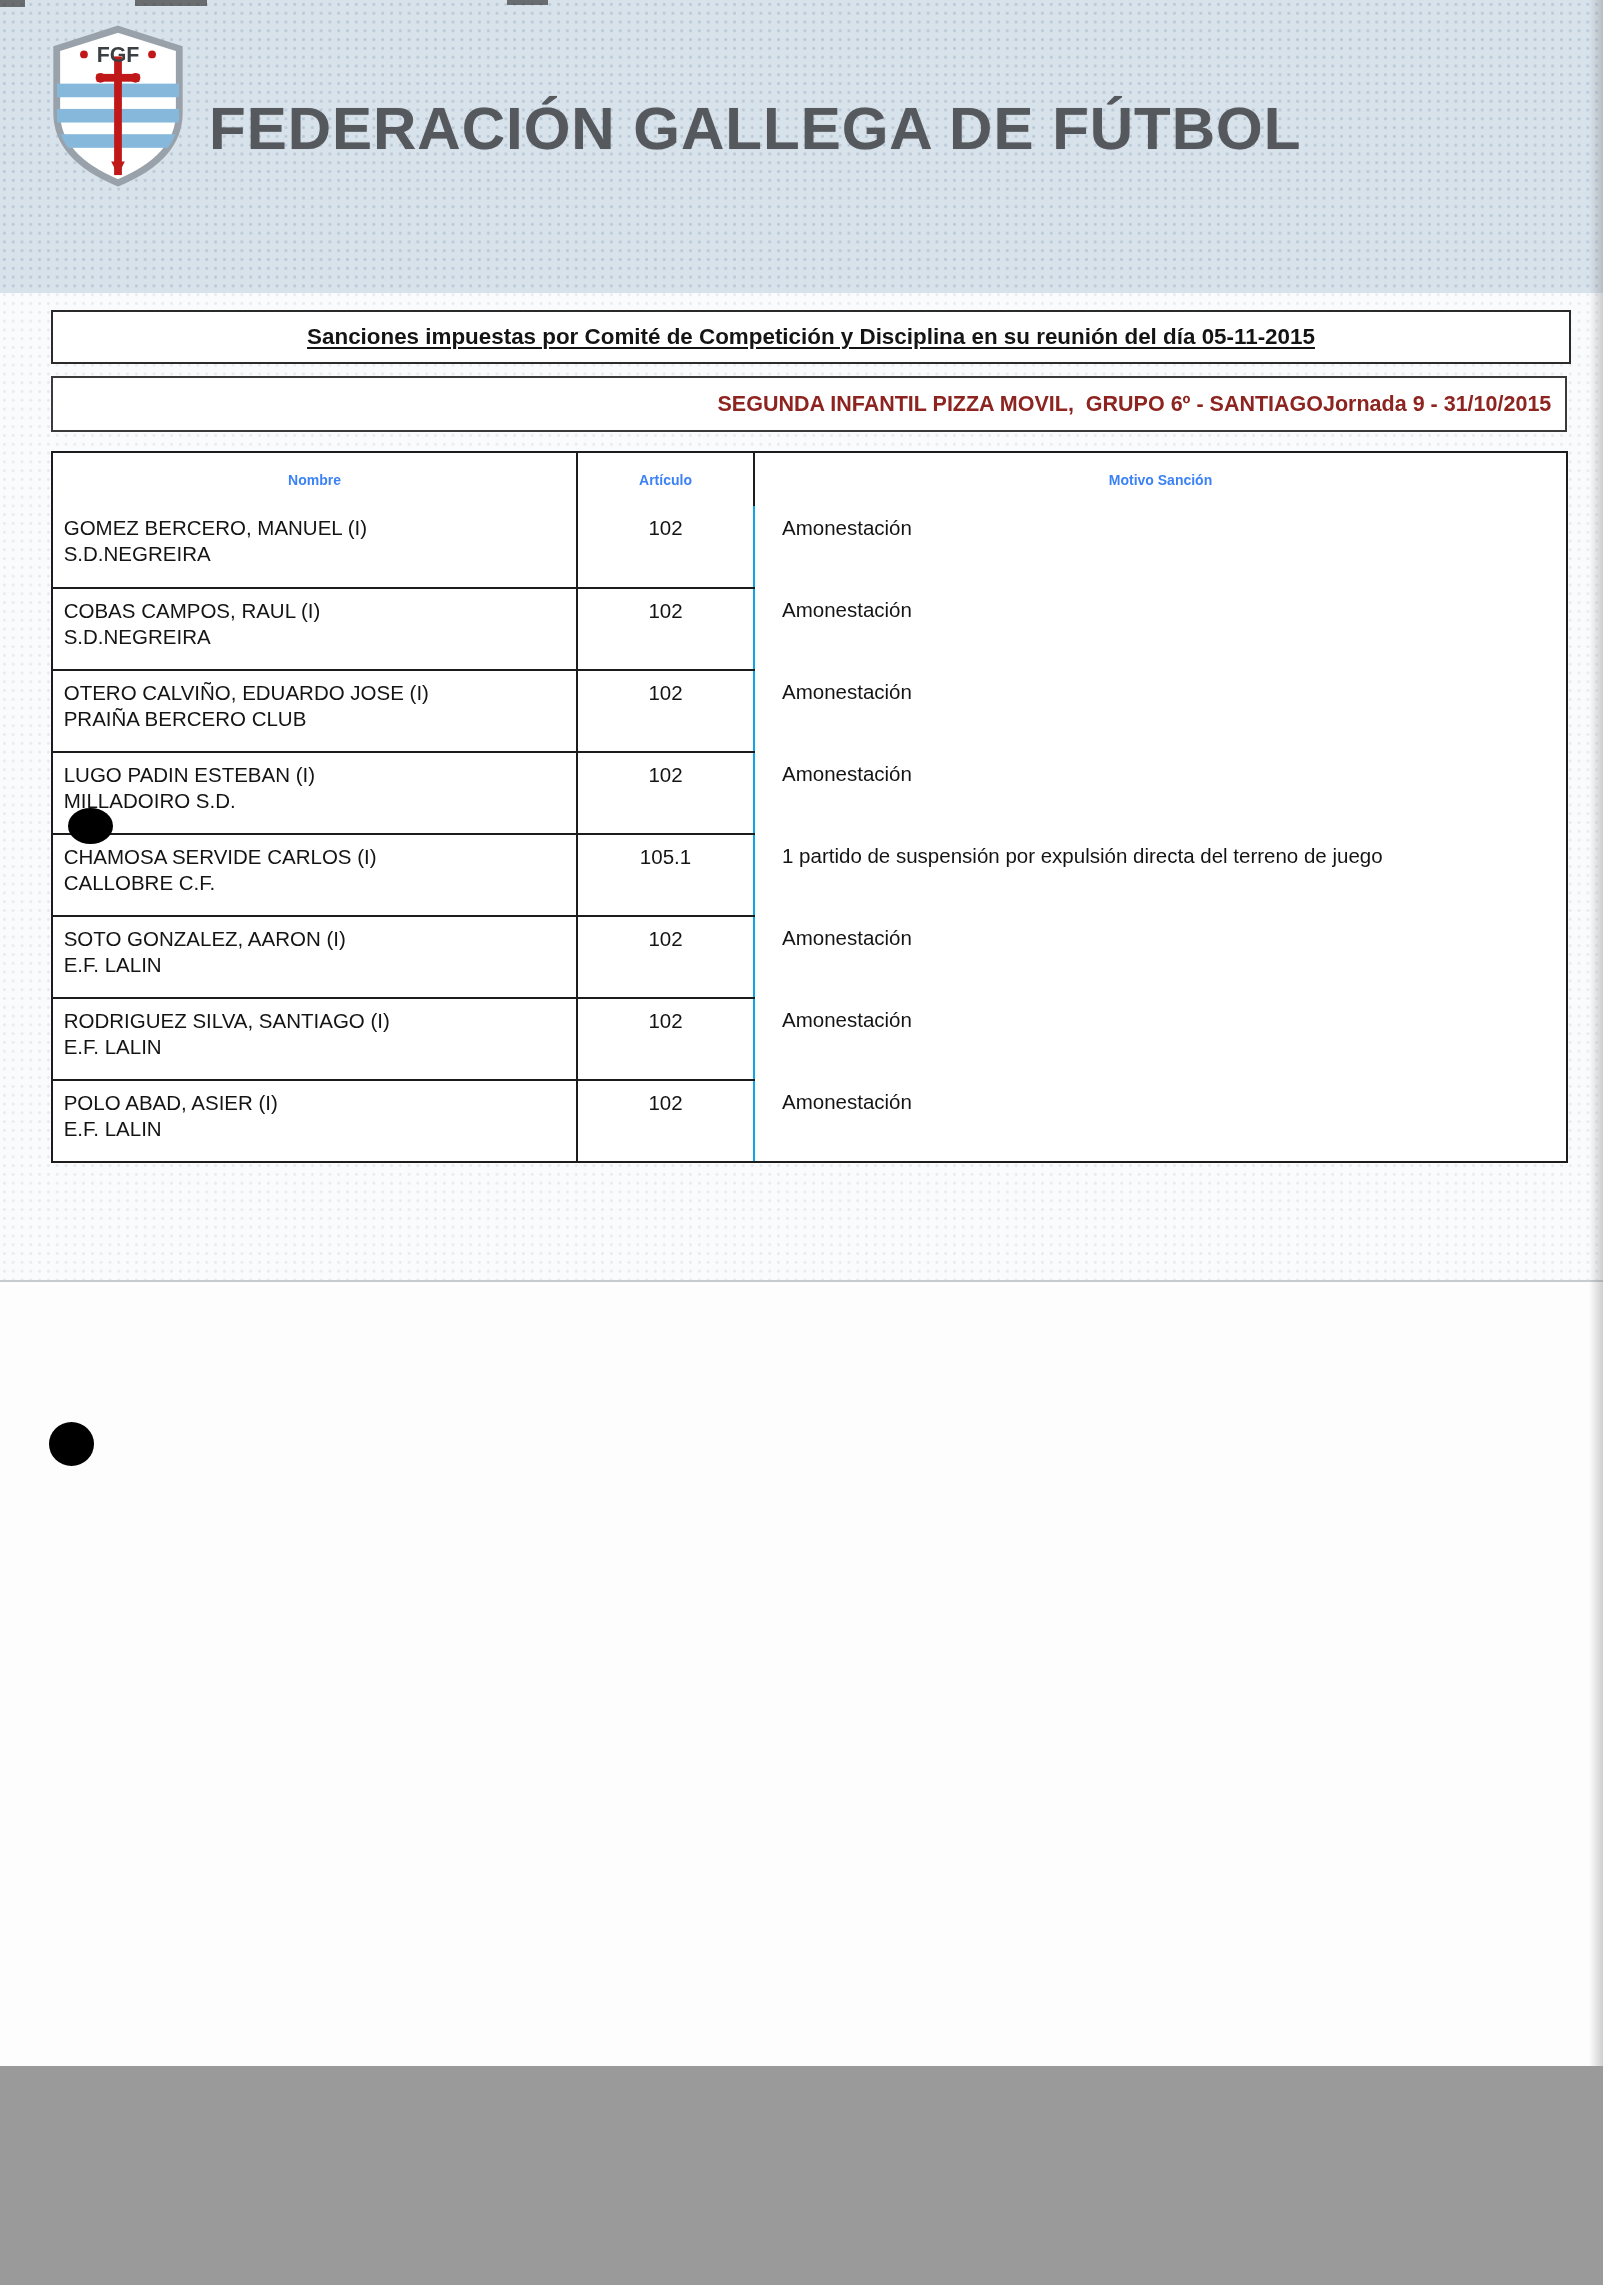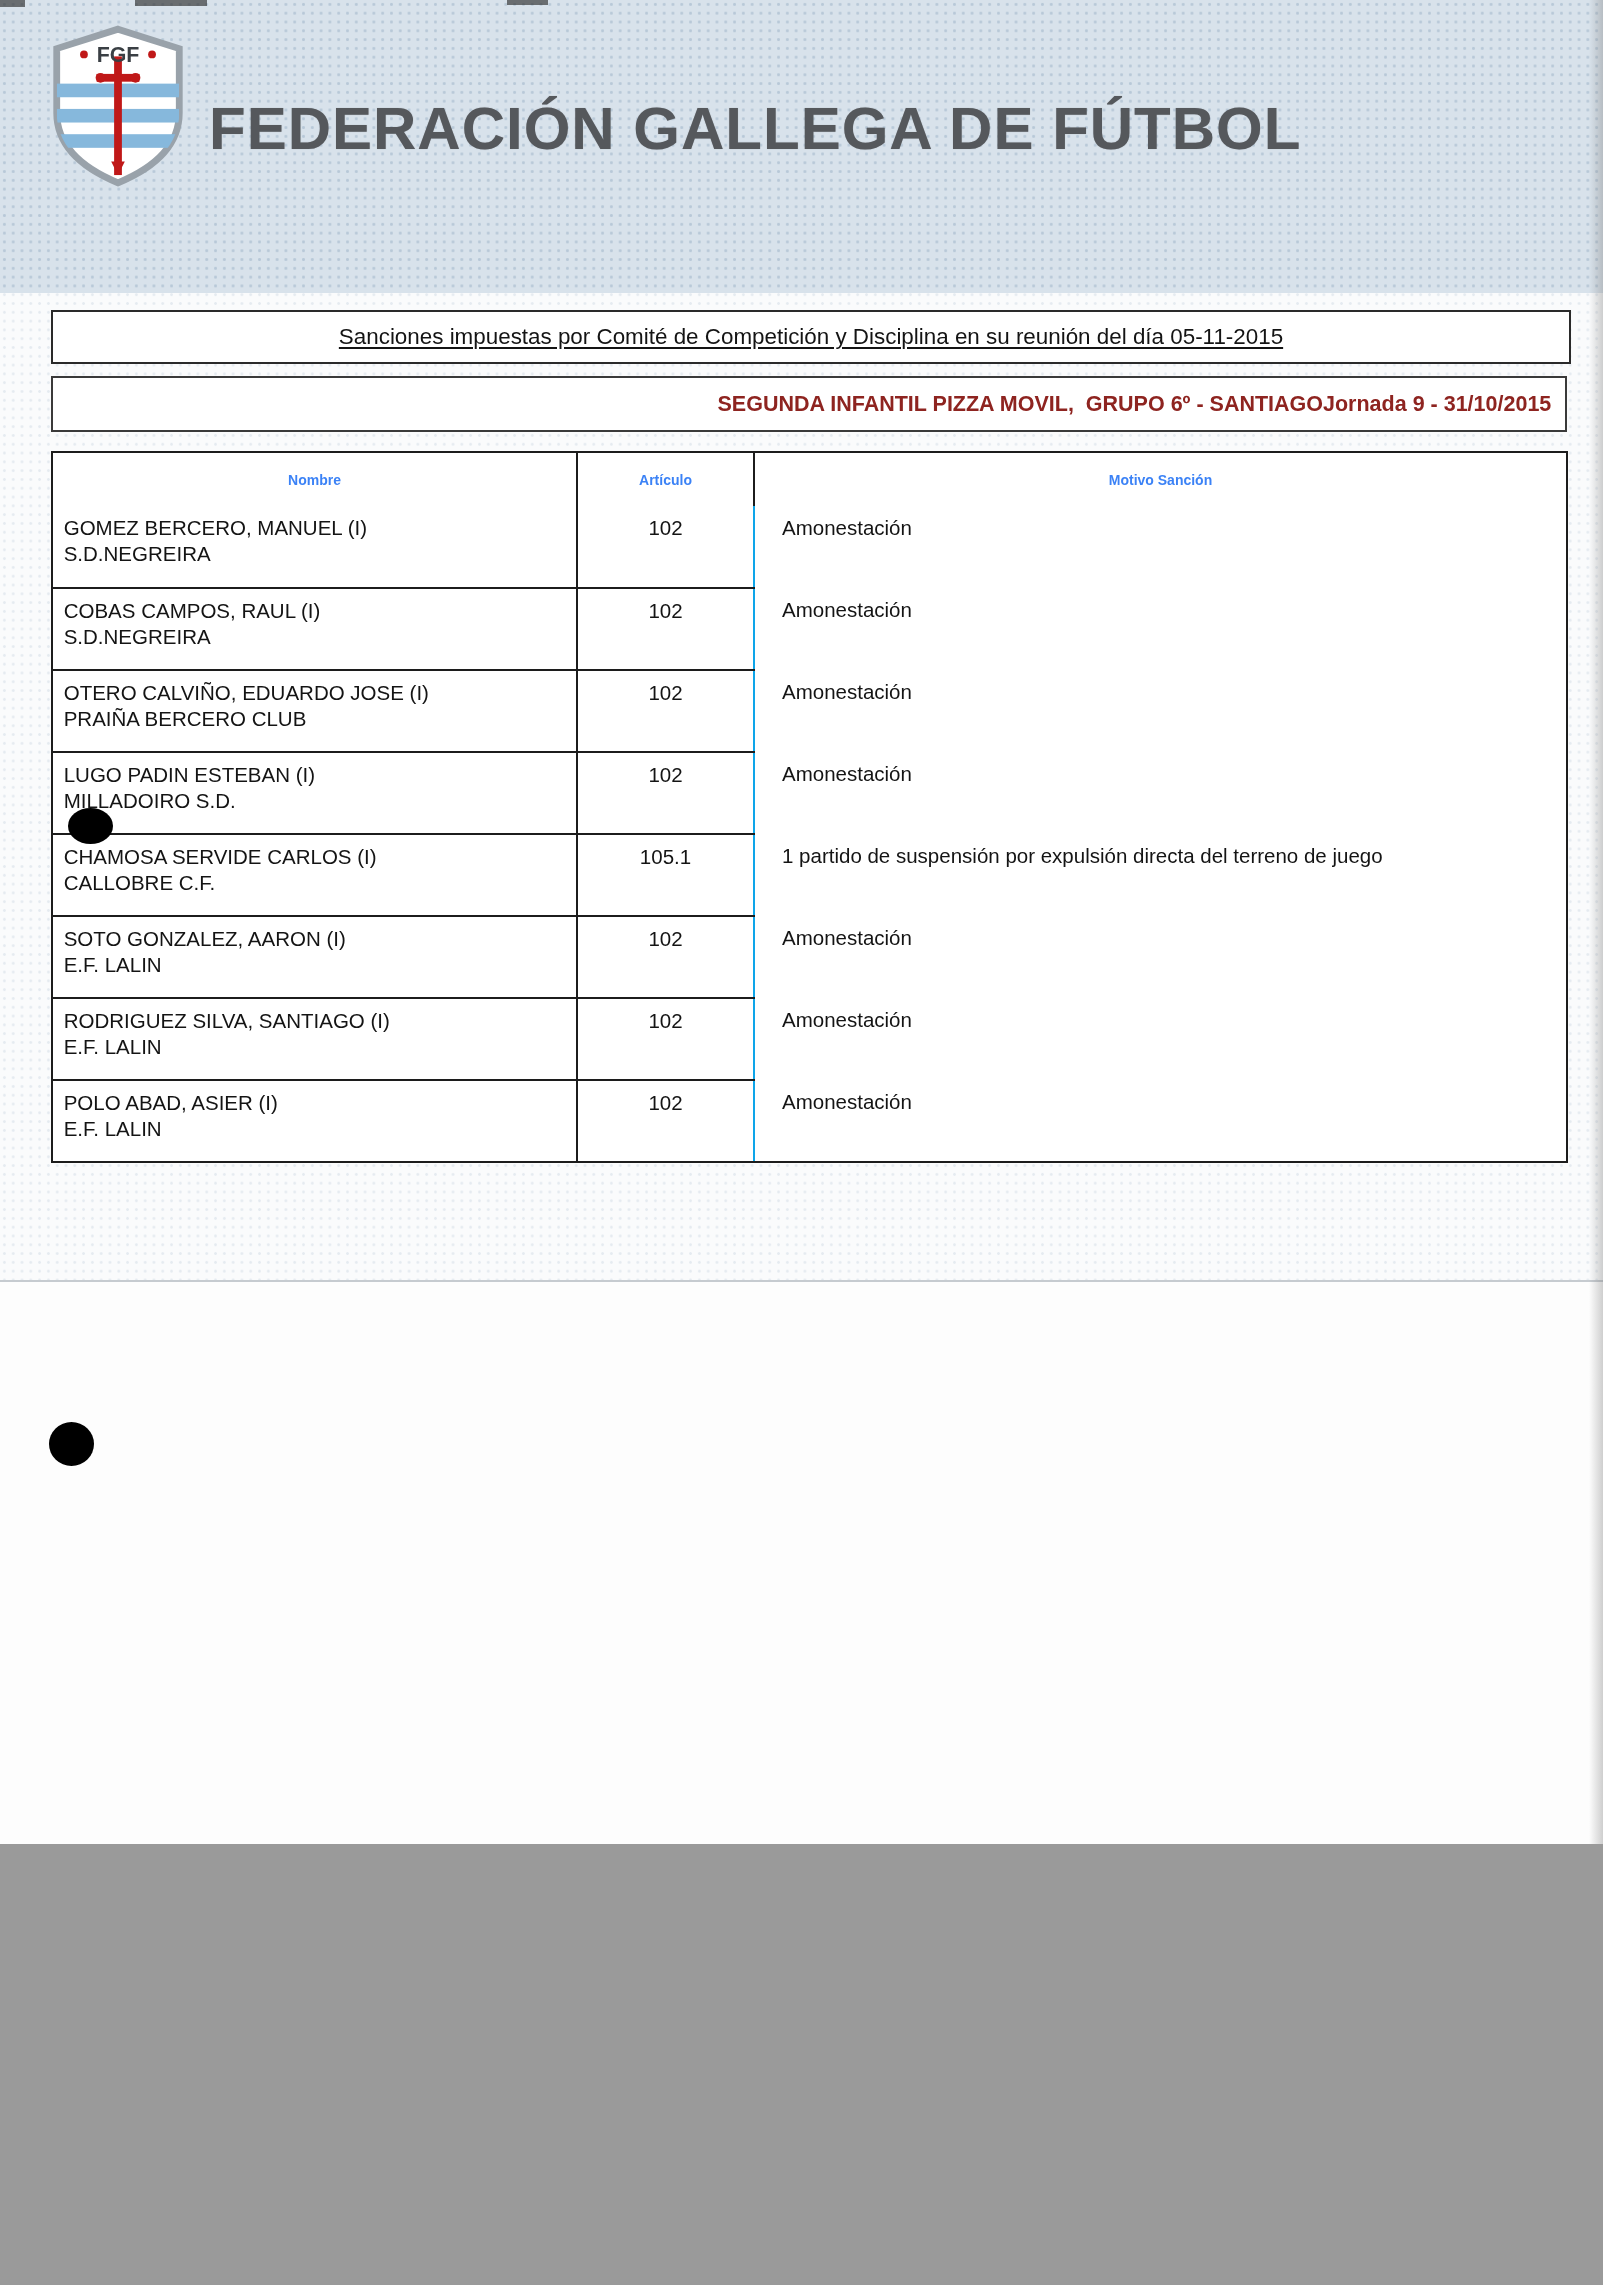--- a/index.html
+++ b/index.html
@@ -1,18 +1,18 @@
 <!DOCTYPE html>
 <html><head>
 <meta charset="utf-8">
 <style>
   html,body{margin:0;padding:0;background:#9a9a9a;}
   .page{
     position:relative;
-    width:1603px;height:1844px;
+    width:1603px;height:2066px;
     margin:0 auto;
     background:#fdfdfd;
     font-family:"Liberation Sans",sans-serif;
     color:#141414;
     overflow:hidden;
   }
   
   .dot-band{
     position:absolute;left:0;top:0;width:1603px;height:1280px;
     background-color:#fafbfc;
@@ -34,21 +34,21 @@
     color:#55585c;
     text-shadow:0 0 1px rgba(85,88,92,.4);
     white-space:nowrap;
   }
   .sanctions-box{
     position:absolute;left:51px;top:310px;width:1516px;height:50px;
     border:2px solid #2a2a2a;background:#ffffff;
     display:flex;align-items:center;justify-content:center;
   }
   .sanctions-box span{
-    font-size:22.4px;font-weight:400;
+    font-size:22.4px;font-weight:700;
     text-decoration:underline;
     text-underline-offset:2.9px;
   }
   .competition-bar{
     position:absolute;left:51px;top:376px;width:1516px;height:56px;
     border:2px solid #3a3a3a;background:#ffffff;
     display:flex;align-items:center;justify-content:flex-end;
     box-sizing:border-box;padding:0 13.7px 0 11.7px;
   }
   .competition-bar .comp-name,

